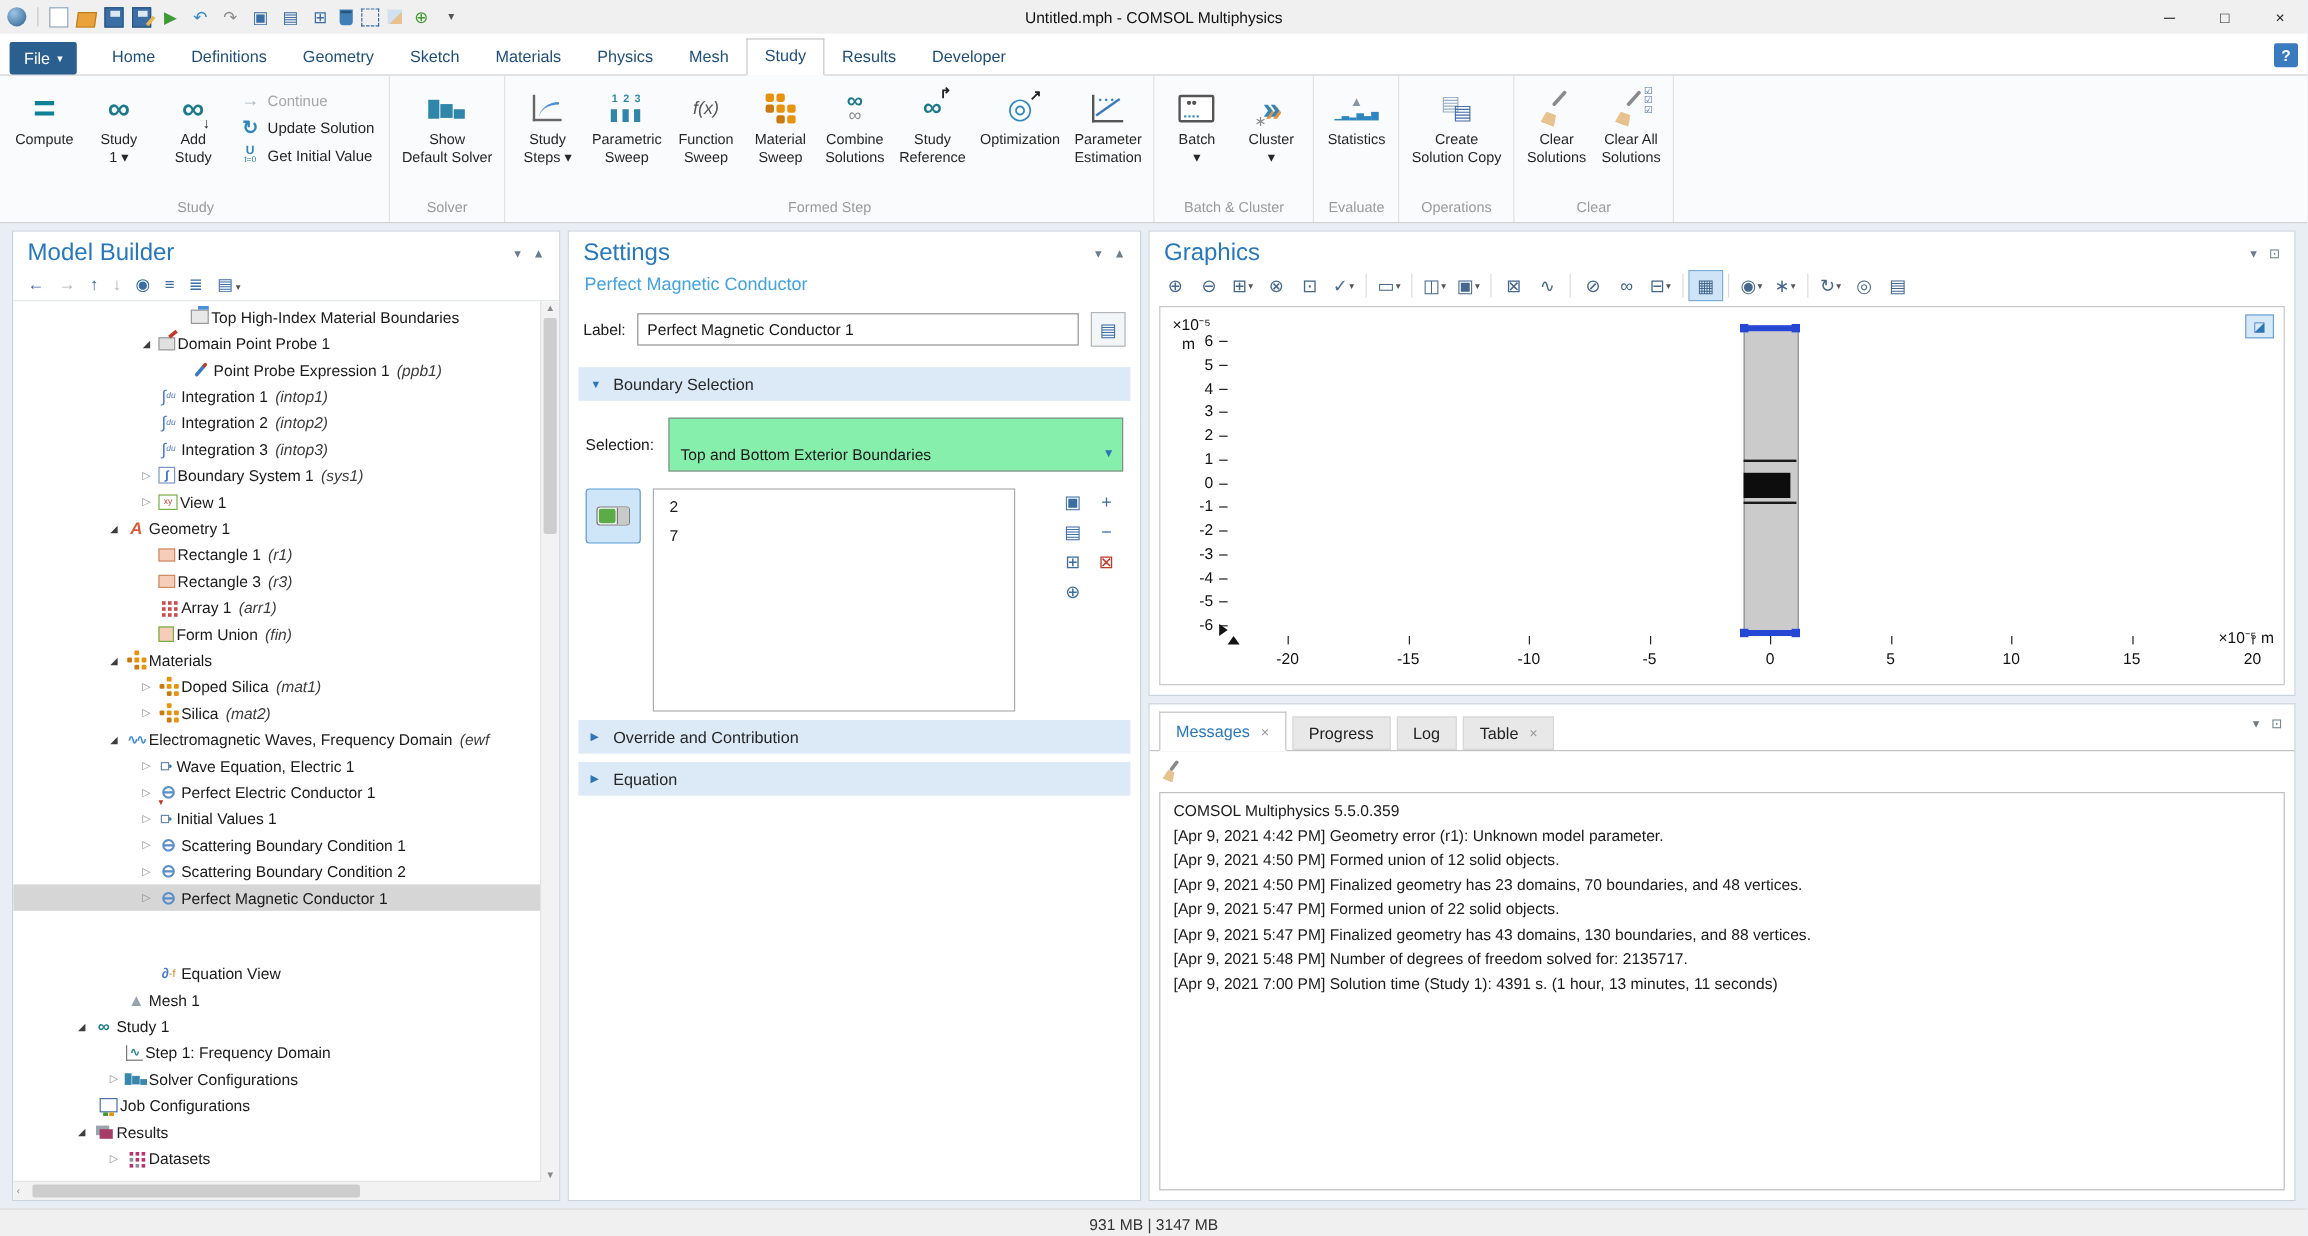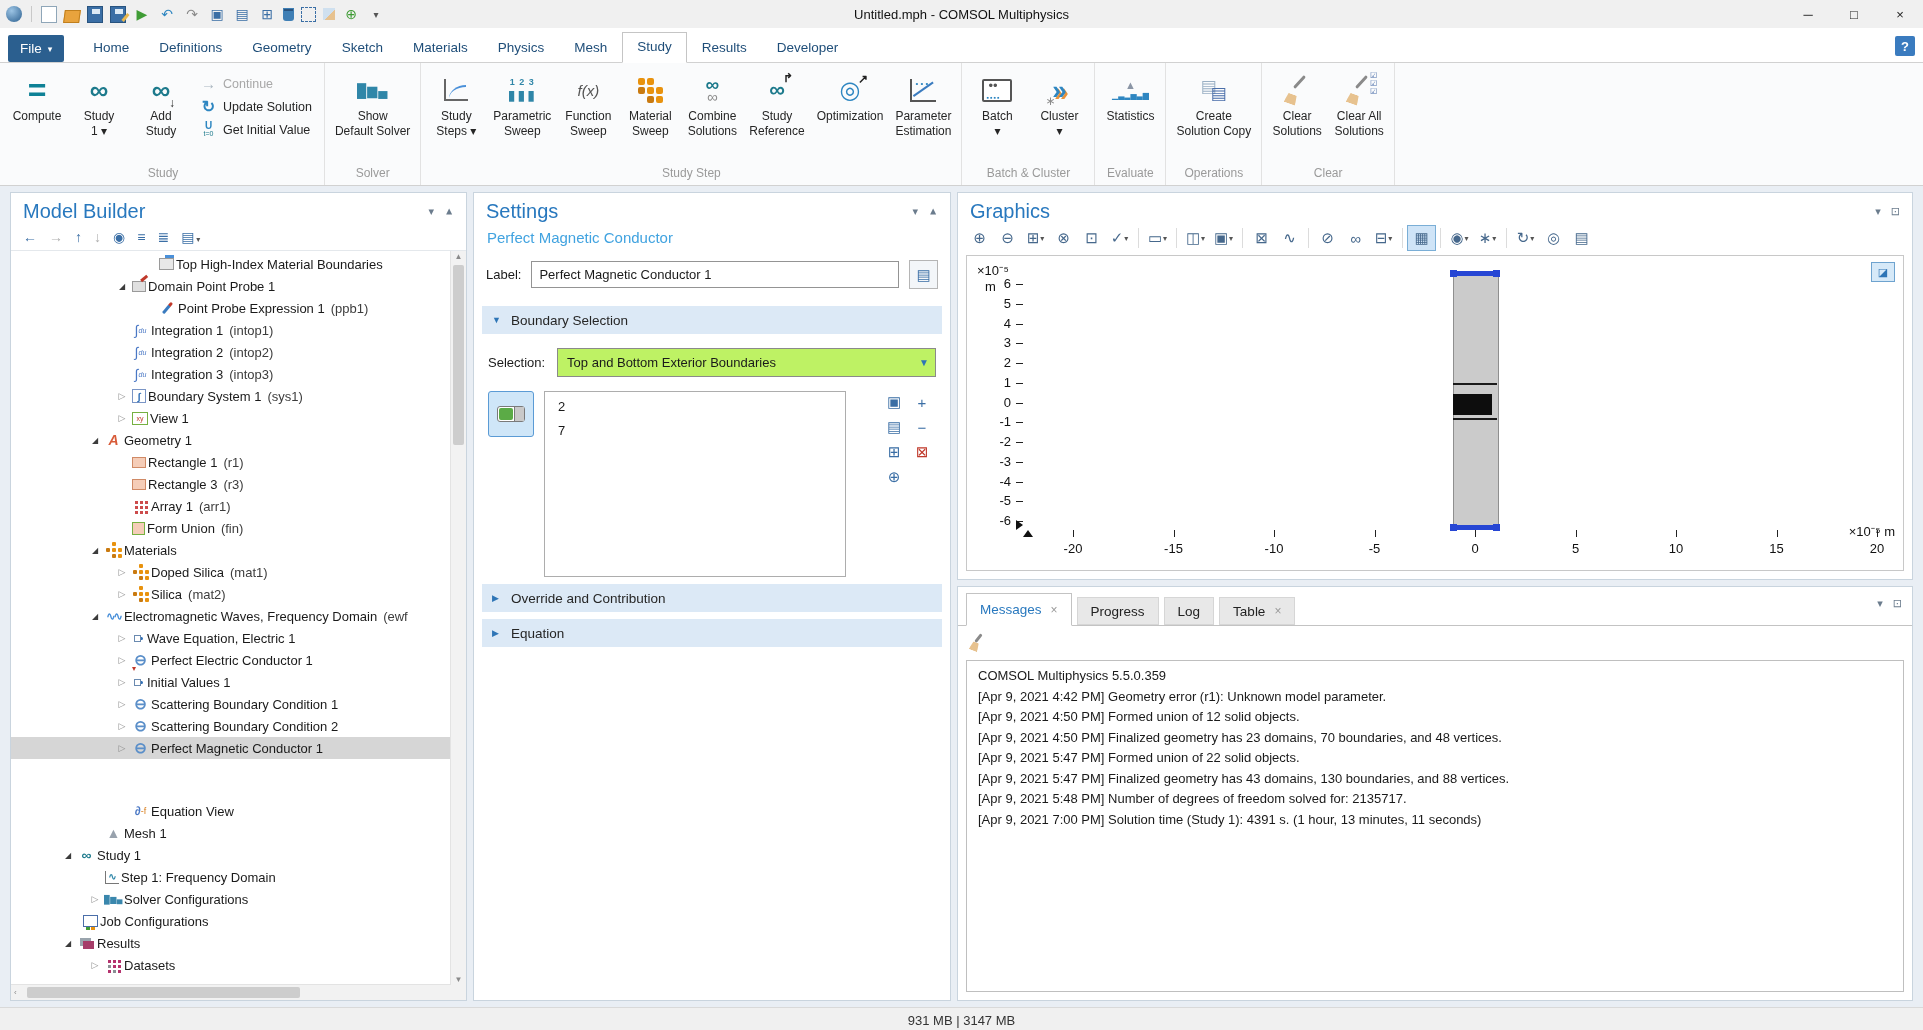--- a/index.html
+++ b/index.html
@@ -99,21 +99,21 @@
   .mbi{color:#3a6ea5}
   .mbi.muted{color:#b0b0b0}
   .mbi .dd{font-size:8px;color:#555;margin-left:2px}
   #treewrap{flex:1;position:relative;border-top:1px solid #e4e8ec;overflow:hidden}
   #tree{position:absolute;top:2px;left:0;right:15px;bottom:15px;overflow:hidden}
   .trow{height:22px;display:flex;align-items:center;white-space:nowrap;font-size:13px}
   .trow.selected{background:#d6d6d6}
   .arrow{width:16px;flex:none;font-size:8px;color:#3c3c3c;text-align:center}
   .arrow.closed{color:#8f8f8f;font-size:9px}
   .tlabel{margin-left:2px}
-  .ttag{color:#3c3c3c;margin-left:6px}
+  .ttag{font-style:italic;color:#3c3c3c;margin-left:6px}
   
   .ti{width:17px;height:16px;margin-left:2px;flex:none;position:relative;display:inline-flex;align-items:center;justify-content:center}
   .ti-selection{width:13px;height:10px;background:#e8e8e8;border:1px solid #9a9a9a}
   .ti-selection::before{content:"";position:absolute;top:-4px;right:-1px;width:9px;height:3px;background:#4a90d9}
   .ti-probe{width:12px;height:9px;background:#e0e0e0;border:1px solid #9a9a9a}
   .ti-probe::after{content:"";position:absolute;top:-5px;right:-3px;width:8px;height:2.5px;background:#c0392b;transform:rotate(-40deg)}
   .ti-probe-expr::before{content:"";width:3px;height:14px;background:linear-gradient(#c0392b 30%,#3a7bbf 30%);transform:rotate(40deg);border-radius:2px}
   .ti-integration::before{content:"∫";color:#4a78c5;font-size:14px}
   .ti-integration::after{content:"du";color:#4a78c5;font-size:7px;font-style:italic}
   .ti-boundary-system{width:12px;height:12px;background:#fff;border:1px solid #7a95c5}
@@ -155,21 +155,21 @@
   .corner{position:absolute;right:0;bottom:0;width:15px;height:15px;background:#f2f2f2}
   
   #set{width:476px;flex:none}
   .subtitle{color:#41a3e0;font-size:15px;padding:3px 13px 10px;flex:none}
   .labelrow{display:flex;align-items:center;gap:10px;padding:4px 12px 10px;flex:none}
   .labelrow input{flex:1;height:25px;border:1px solid #949494;padding:0 7px;font:inherit;color:#1a1a1a;background:#fff}
   .docbtn{width:27px;height:27px;border:1px solid #b5b5b5;background:#f3f6f9;display:flex;align-items:center;justify-content:center;color:#3a6ea5;font-size:15px}
   .section{margin:7px 8px 0;background:#dce9f6;height:28px;display:flex;align-items:center;padding:0 10px;gap:9px;font-size:13.5px;color:#262626;flex:none}
   .secarrow{color:#2e75b6;font-size:9px;width:10px}
   .selrow{display:flex;align-items:center;gap:12px;padding:14px 14px 6px;flex:none}
-  .combo{flex:1;height:27px;border:1px solid #8a8a8a;background:#bef264;display:flex;align-items:center;padding:0 0 0 9px;font-size:13px}
+  .combo{flex:1;height:27px;border:1px solid #8a8a8a;background:#86efac;display:flex;align-items:center;padding:16px 0 0 9px;font-size:13px}
   .combo .cara{margin-left:auto;width:22px;text-align:center;color:#2e75b6;font-size:10px}
   .selbody{display:flex;align-items:flex-start;padding:8px 14px 0;gap:10px;flex:none}
   .togglebtn{width:44px;height:44px;border:1px solid #5b9bd5;background:#cfe6f8;border-radius:3px;display:flex;align-items:center;justify-content:center;flex:none}
   .togglepill{width:26px;height:14px;border:1.5px solid #7a7a7a;border-radius:3px;background:#fff;position:relative}
   .togglepill::before{content:"";position:absolute;left:1px;top:1px;bottom:1px;width:14px;background:#5bab46;border-radius:2px}
   .togglepill::after{content:"";position:absolute;right:0;top:0;bottom:0;width:9px;background:#c9c9c9;border-left:1.5px solid #7a7a7a}
   .sellist{width:300px;height:178px;border:1px solid #adadad;background:#fff;padding:3px 0;overflow:hidden}
   .selitem{padding:1px 13px;line-height:22px;font-size:13px}
   .selicons{display:grid;grid-template-columns:26px 26px;gap:3px 2px;align-content:start;margin-left:auto}
   .sicon{width:24px;height:22px;display:flex;align-items:center;justify-content:center;color:#3a6ea5;font-size:15px}
@@ -386,21 +386,21 @@
         <div class="bigbtn">
           <div class="iconbox">
             <span class="ri ri-parameter-estimation"></span>
           </div>
           <div class="blabel">
             <div>Parameter</div>
             <div>Estimation</div>
           </div>
         </div>
       </div>
-      <div class="rglabel">Study Step</div>
+      <div class="rglabel">Formed Step</div>
     </div>
     <div class="rgroup">
       <div class="rbtns">
         <div class="bigbtn">
           <div class="iconbox">
             <span class="ri ri-batch"></span>
           </div>
           <div class="blabel">
             <div>Batch</div>
             <div>▾</div>

